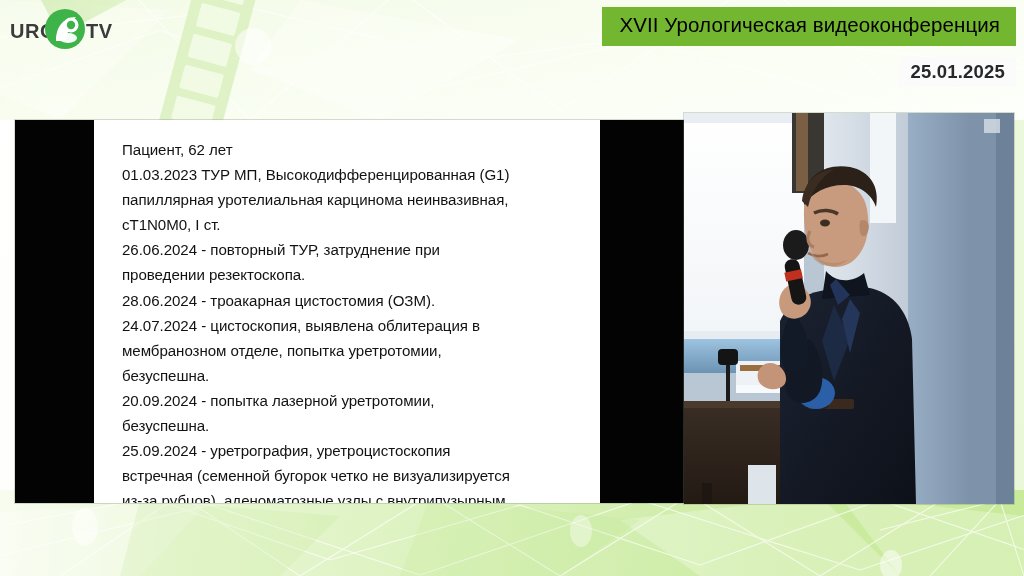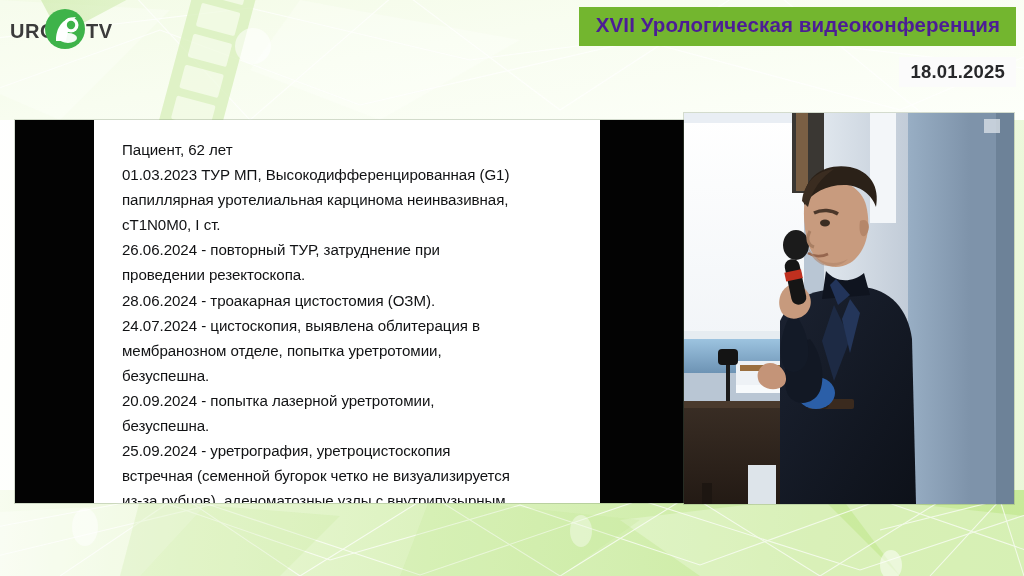--- a/index.html
+++ b/index.html
@@ -63,22 +63,22 @@
   .blob {
     position:absolute; border-radius:50%;
     background:#ffffff; opacity:.55;
   }
 
   
   .banner {
     position:absolute; top:7px; right:8px;
     padding:7px 16px 9px 17px;
     background:#73b62f;
-    color:#4c1d95;
-    font-weight:bold;
+    color:#000000;
+    font-weight:normal;
     font-size:20.5px;
     letter-spacing:.1px;
     white-space:nowrap;
     line-height:1.1;
   }
   .date-badge {
     position:absolute; top:57px; right:8px;
     padding:4px 11px 5px;
     background:#fbfbfb;
     color:#27282a;
@@ -202,21 +202,21 @@
         <circle cx="63" cy="17" r="7.5" fill="#ffffff"></circle>
         <circle cx="63" cy="17" r="4.2" fill="#3eb34a"></circle>
         <ellipse cx="60" cy="30" rx="9" ry="5" fill="#ffffff" opacity=".95"></ellipse>
       </g>
       <text x="78" y="30" font-family="Liberation Sans, sans-serif" font-size="20" font-weight="bold" fill="#3b3b3b" letter-spacing="0.5">TV</text>
     </svg>
   </div>
 
   <div class="banner">XVII Урологическая видеоконференция</div>
 
-  <div class="date-badge">18.01.2025</div>
+  <div class="date-badge">25.01.2025</div>
 
   <div class="slide-panel">
     <div class="bar-l"></div>
     <div class="bar-r"></div>
     <div class="slide-body">
       <p>Пациент, 62 лет
 01.03.2023 ТУР МП, Высокодифференцированная (G1)
 папиллярная уротелиальная карцинома неинвазивная,
 cT1N0M0, I ст.
 26.06.2024 - повторный ТУР, затруднение при

